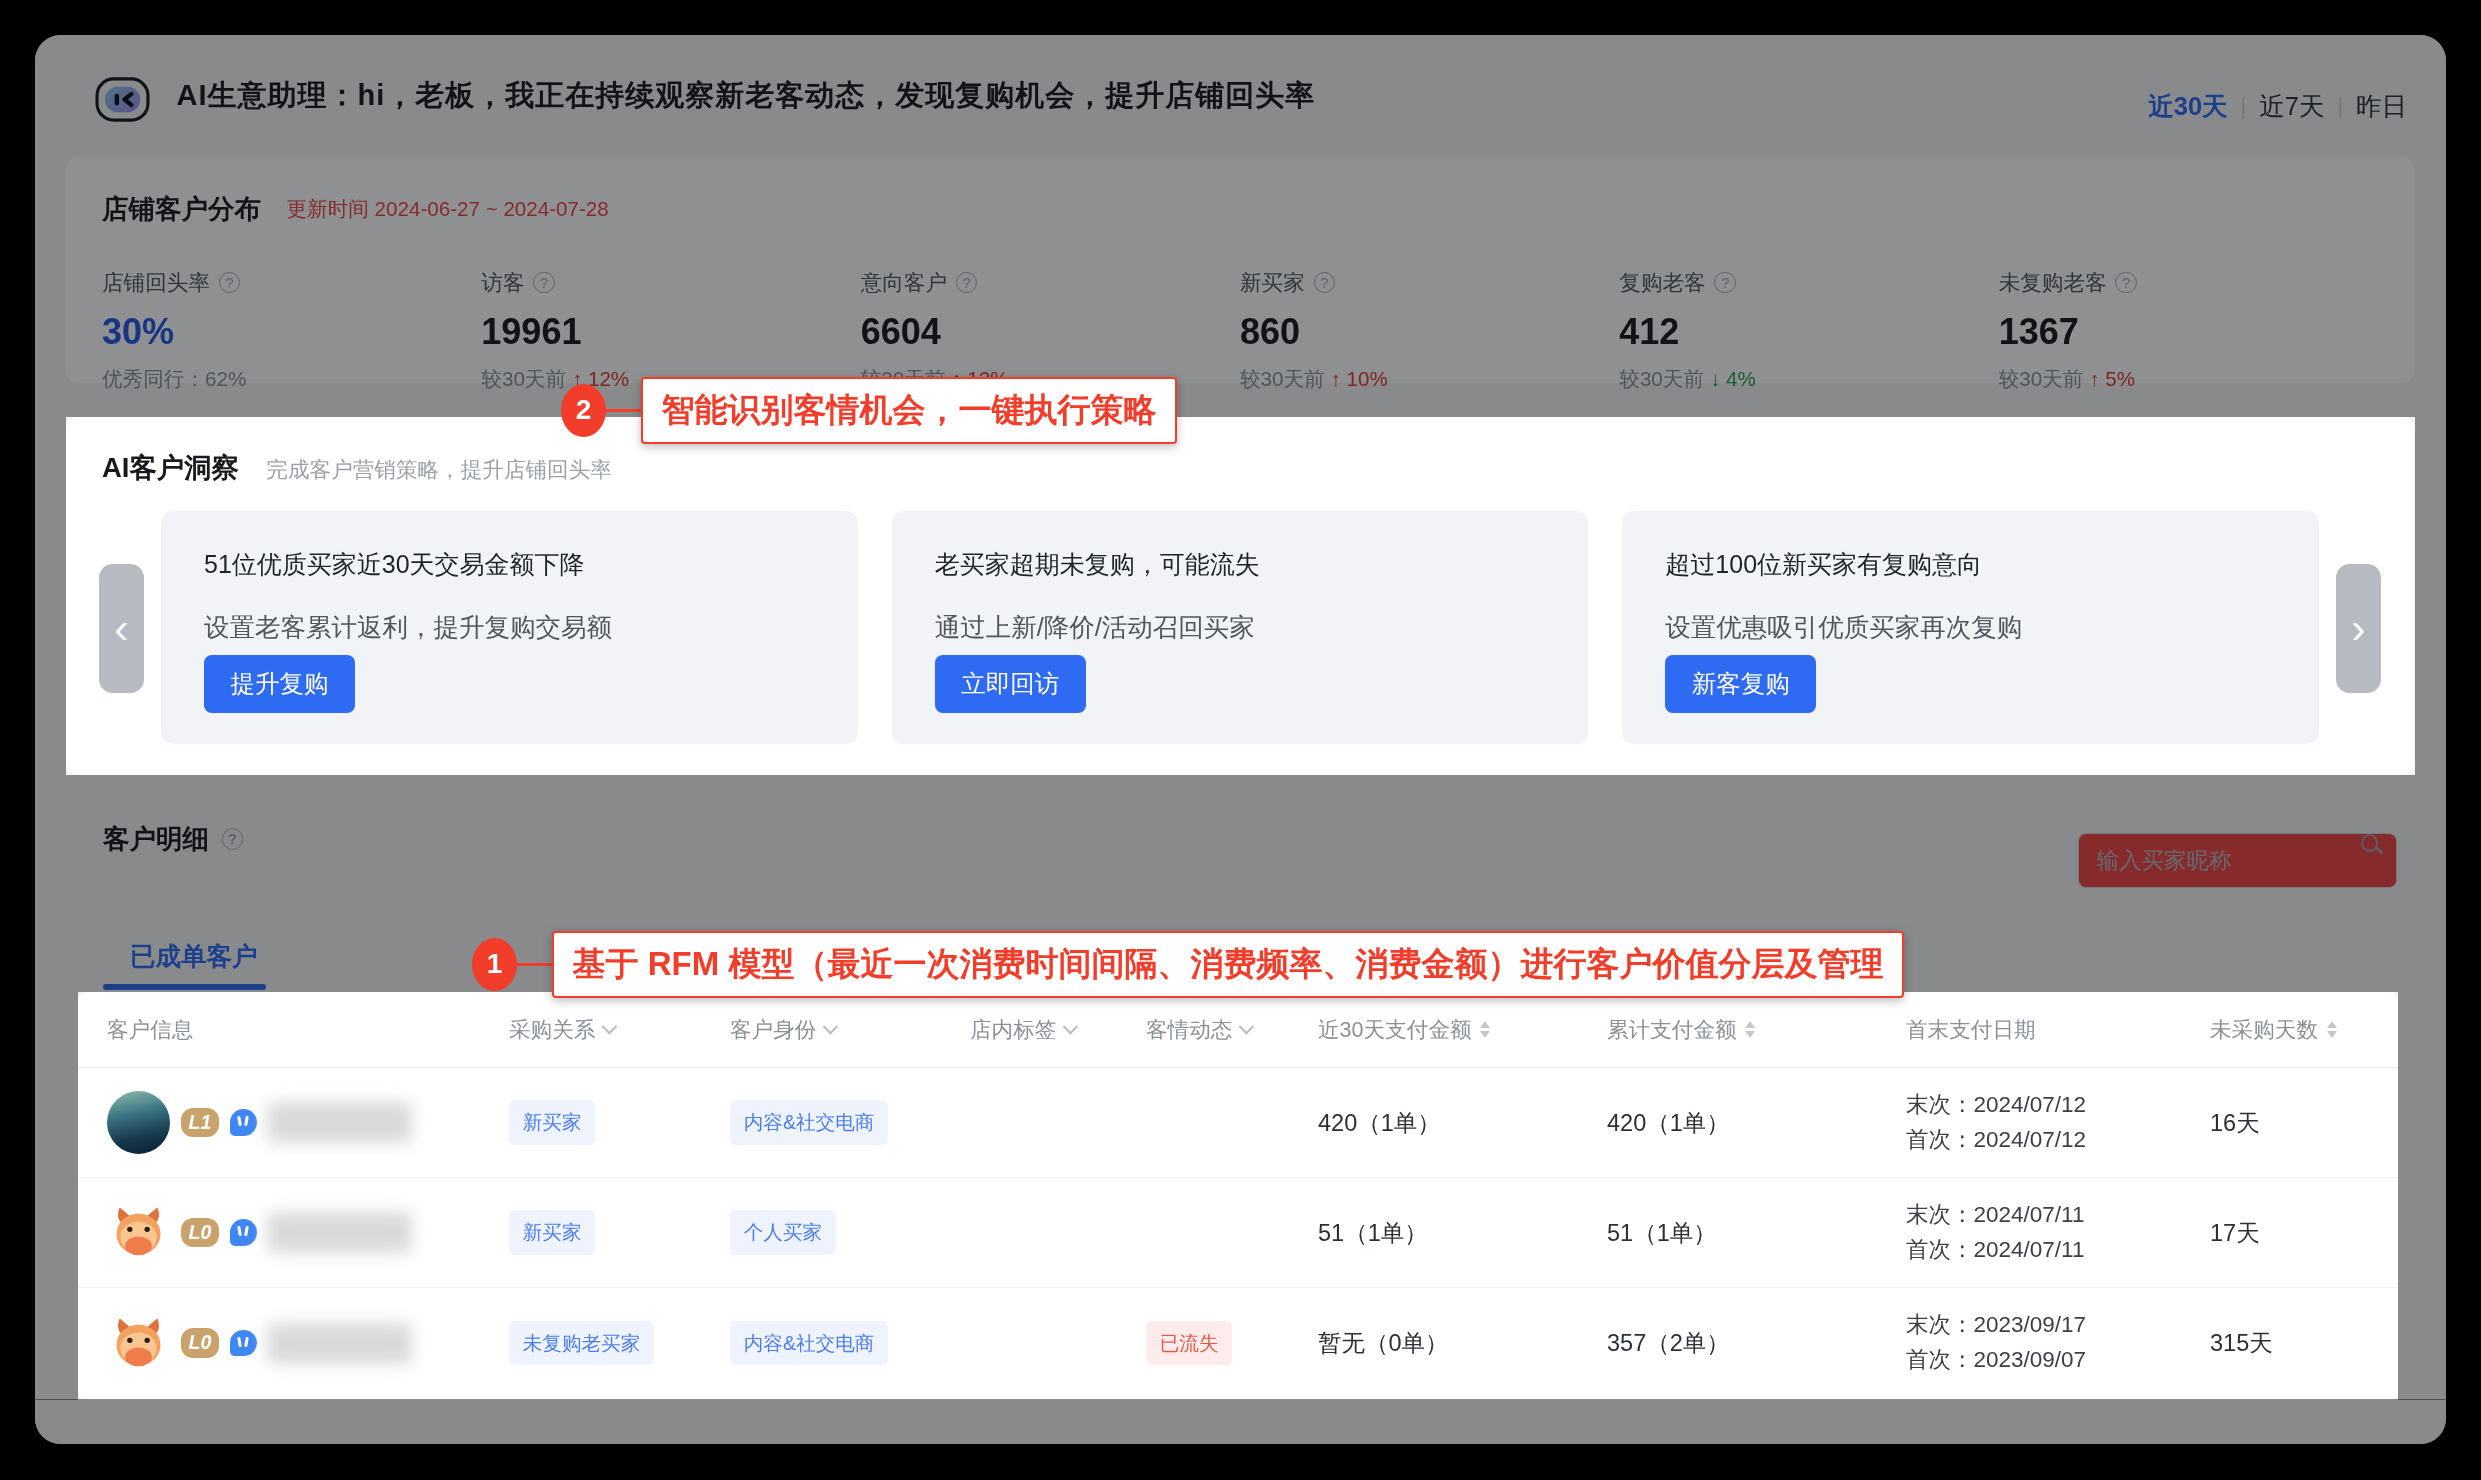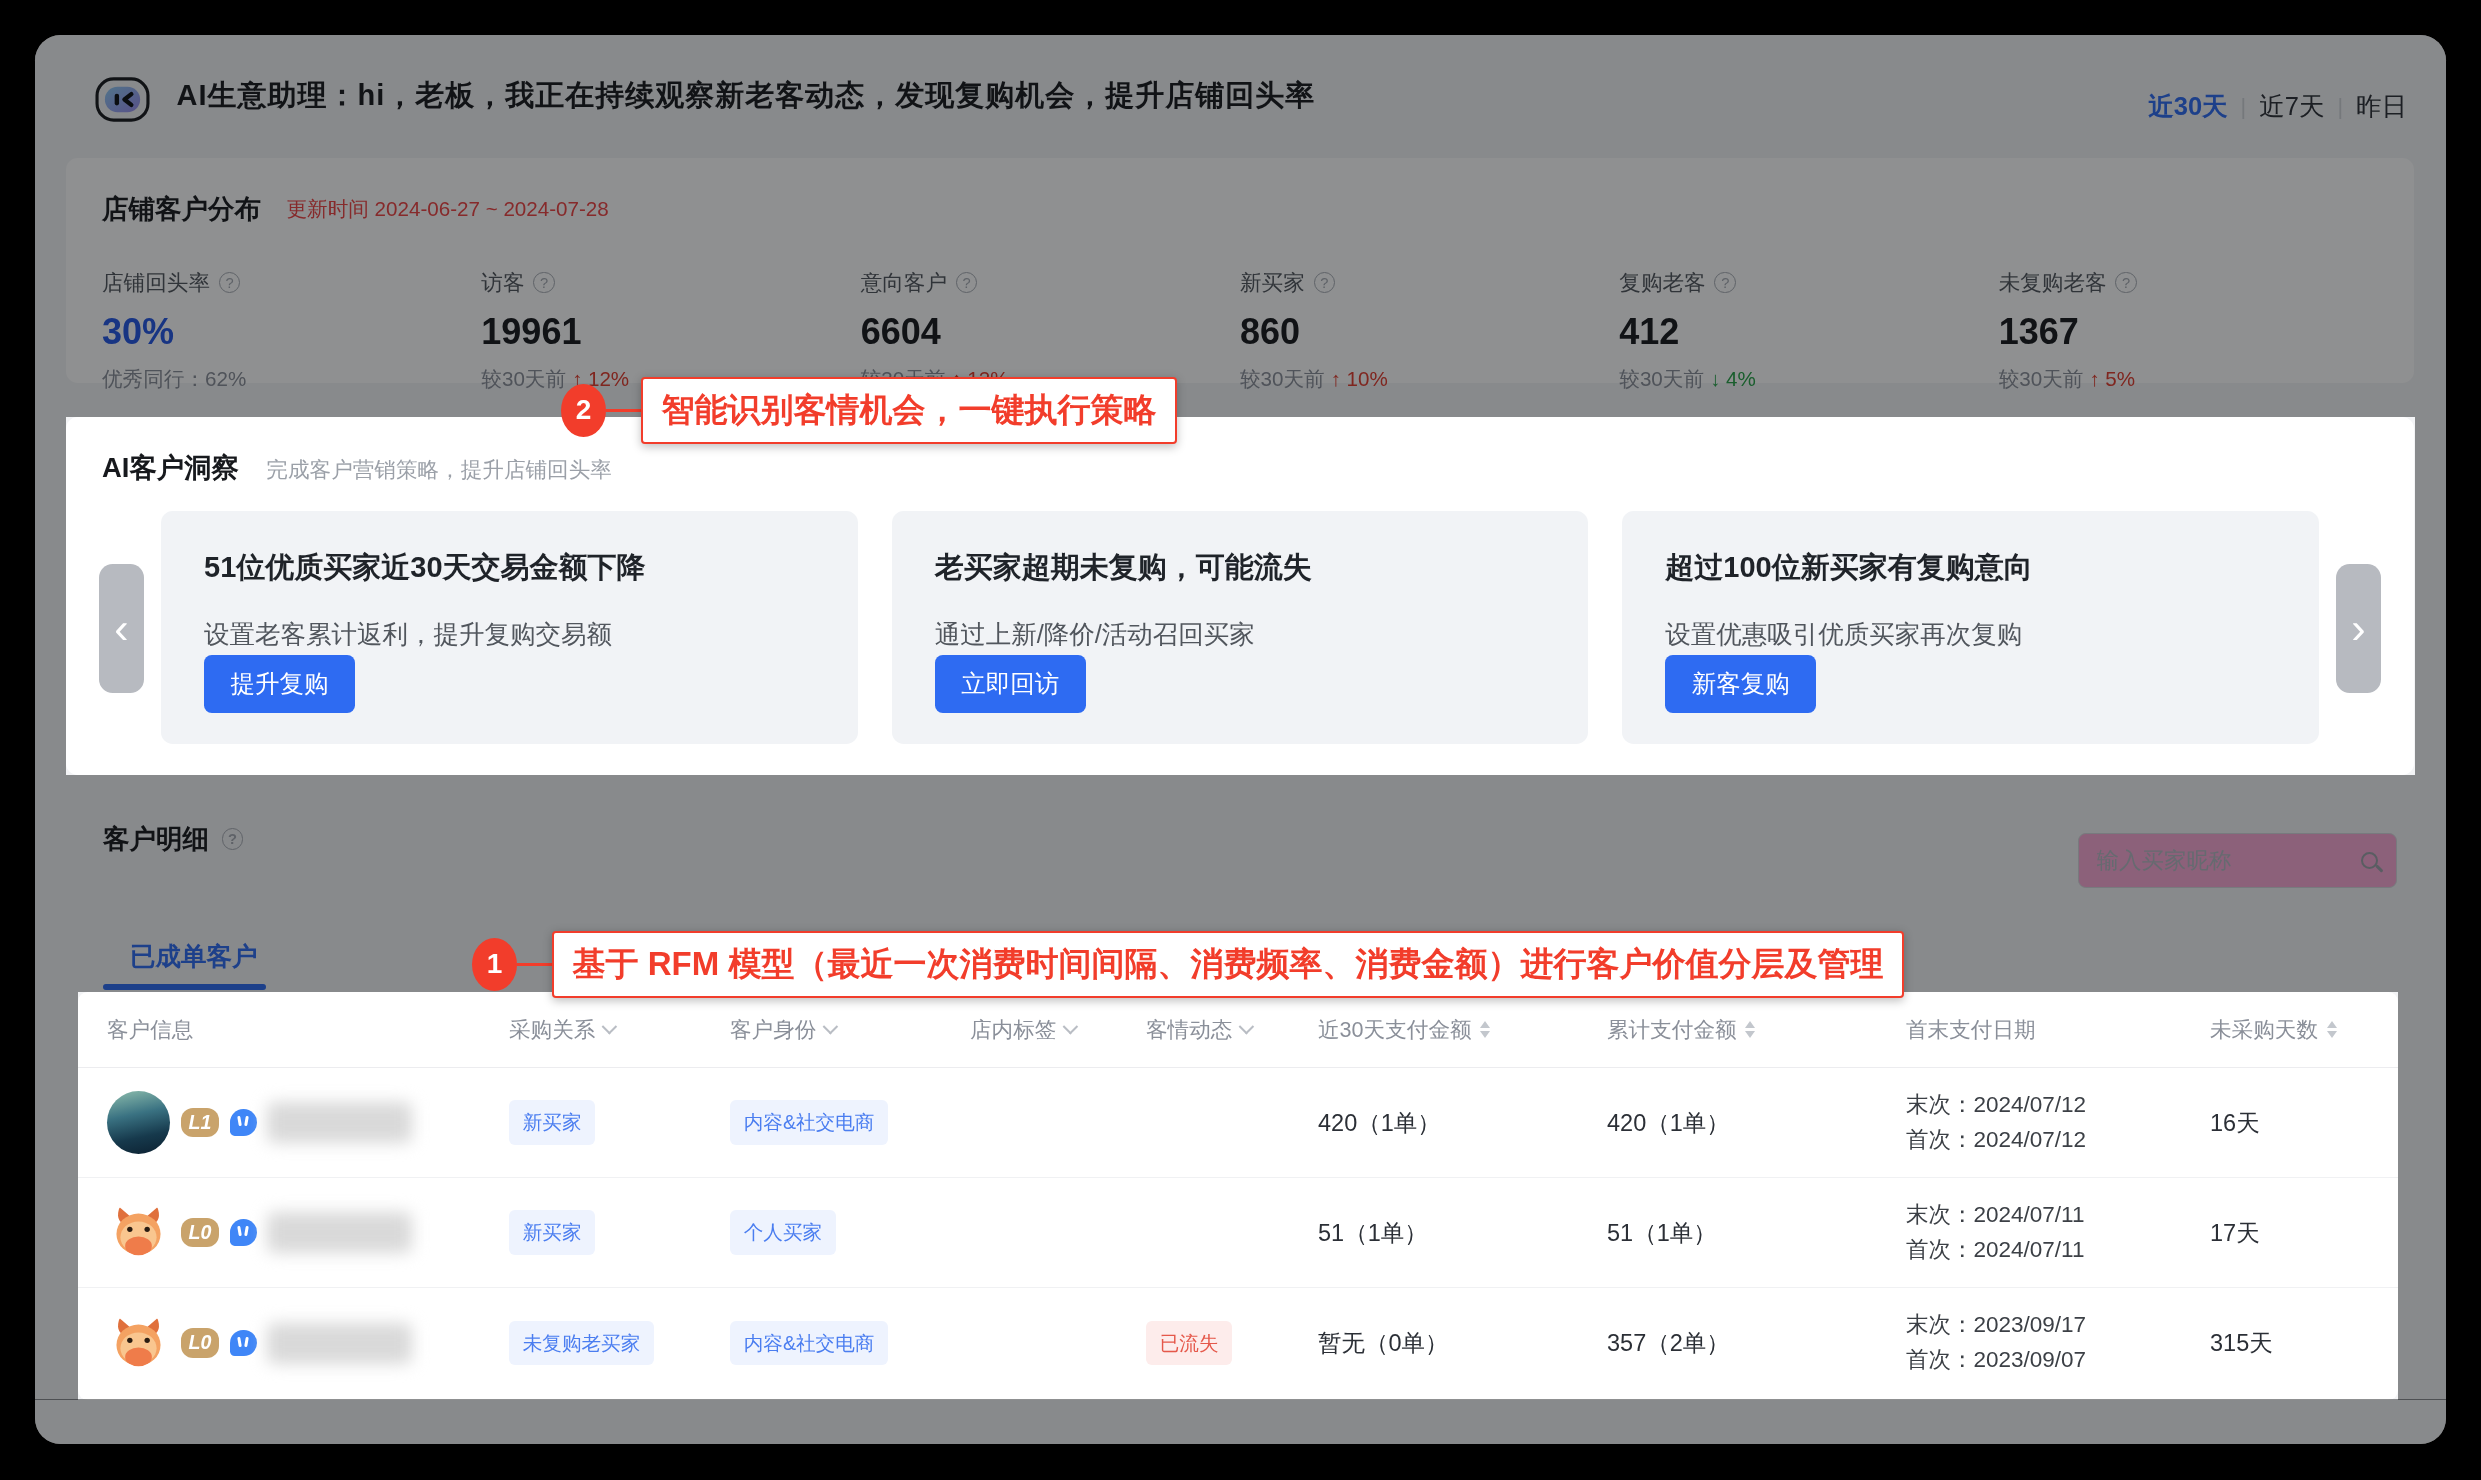--- a/index.html
+++ b/index.html
@@ -30,30 +30,30 @@
   .delta.up{color:#e23c2e}
   .delta.down{color:#27a348}
 
   
   .insight-card{position:absolute;left:31px;top:382px;width:2348px;height:358px;background:#fff;border-radius:11.8px;padding:33px 0}
   .insight-head{display:flex;align-items:baseline;gap:27.4px;padding:0 36px}
   .insight-title{font-size:27.4px;font-weight:bold;color:#17191d}
   .insight-sub{font-size:21.6px;color:#9ba0a8}
   .insight-cards{position:absolute;left:95px;top:94px;right:95px;display:flex;gap:34px}
   .icard{flex:1;background:#f1f3f6;border-radius:11.8px;height:233px;padding:37px 43px;position:relative}
-  .icard-title{font-size:29px;font-weight:bold;color:#1f2329}
+  .icard-title{font-size:25px;font-weight:normal;color:#1f2329}
   .icard-desc{margin-top:29px;font-size:25.5px;color:#51565d}
   .icard-btn{position:absolute;left:43px;bottom:31px;background:#2e6bf2;color:#fff;font-size:24.5px;padding:12.7px 26.5px;border-radius:7.8px;border:none;cursor:pointer;font-family:inherit}
   .car-arrow{position:absolute;width:45px;height:129px;background:#b7bac0;border-radius:13.7px;color:#fff;font-size:43px;display:flex;align-items:center;justify-content:center;cursor:pointer;top:147px}
   .car-left{left:33px}
   .car-right{right:33px}
 
   
   .detail-title{position:absolute;left:68px;top:786px;display:flex;align-items:center;gap:12.7px;font-size:26.5px;font-weight:bold;color:#17191d}
-  .search-box{position:absolute;left:2043px;top:798px;width:319px;height:55px;border:1.5px solid #d4d7dc;border-radius:7.8px;background:#f9a8d4;display:flex;align-items:center;padding:0 17.6px;gap:9.8px}
+  .search-box{position:absolute;left:2043px;top:798px;width:319px;height:55px;border:1.5px solid #d4d7dc;border-radius:7.8px;background:#ef4444;display:flex;padding:0 17.6px;gap:9.8px}
   .search-box input{flex:1;border:none;background:transparent;font-size:22.5px;color:#17191d;outline:none;font-family:inherit;min-width:0}
   .search-box input::placeholder{color:#b4b9c2}
   .mag{width:17.6px;height:17.6px;border:2.5px solid #9ca1a8;border-radius:50%;position:relative;flex:none}
   .mag::after{content:"";position:absolute;width:8.8px;height:2.5px;background:#9ca1a8;transform:rotate(45deg);right:-7.8px;bottom:-2px;border-radius:2px}
   .tab-done{position:absolute;left:95px;top:904px;font-size:25.5px;font-weight:bold;color:#2e6bf2;cursor:pointer}
   .tab-underline{position:absolute;left:68px;top:949px;width:163px;height:5.9px;background:#2e6bf2;border-radius:2.9px}
 
   
   .table-card{position:absolute;left:43px;top:957px;width:2320px;height:408px;background:#fff;border-radius:9.8px;overflow:hidden}
   .thead,.trow{display:grid;grid-template-columns:402px 221px 240px 176px 172px 289px 299px 304px 1fr;align-items:center;padding-left:29px}

